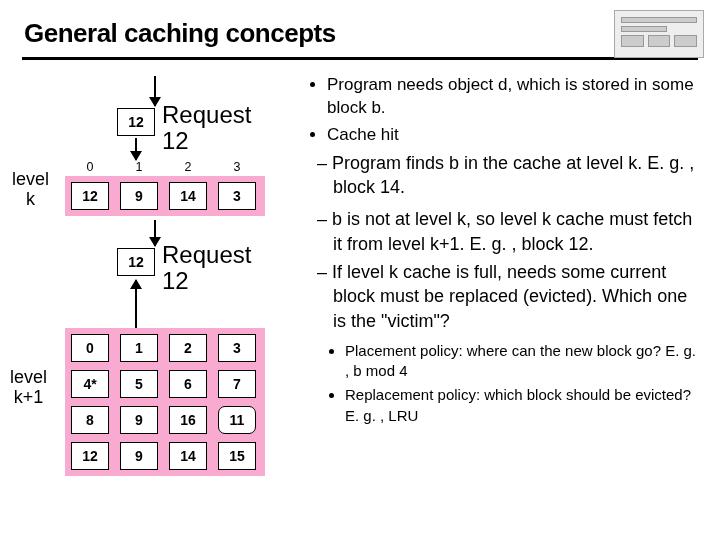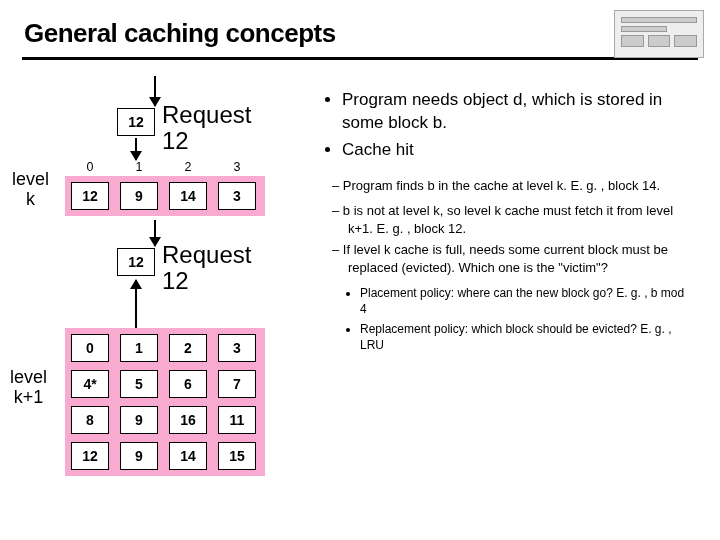--- a/index.html
+++ b/index.html
@@ -48,36 +48,36 @@
     flex: 0 0 295px;
     position: relative;
     height: 440px;
   }
   .right {
     flex: 1;
     font-size: 17px;
     line-height: 1.35;
     padding-top: 2px;
   }
-  .right ul { margin: 15px; padding-left: 22px; }
+  .right ul { margin: 0; padding-left: 22px; }
   .right ul li { margin-bottom: 4px; }
   .right ul.sub {
     list-style: none;
-    font-size: 13px;
+    font-size: 18px;
     font-family: "Comic Sans MS", cursive, sans-serif;
     padding-left: 28px;
     margin-top: 4px;
     margin-bottom: 8px;
   }
   .right ul.sub li::before {
     content: "– ";
     margin-left: -16px;
   }
   .right ul.sub2 {
-    font-size: 12px;
+    font-size: 15px;
     list-style: disc;
     padding-left: 40px;
     margin-top: 6px;
   }
   .right ul.sub2 li::before { content: ""; margin: 0; }
 
   
   .cell {
     position: absolute;
     border: 1.5px solid #000;
@@ -207,21 +207,21 @@
     <div class="cell" style="left:208px; top:262px;">3</div>
 
     <div class="cell" style="left:61px;  top:298px;">4*</div>
     <div class="cell" style="left:110px; top:298px;">5</div>
     <div class="cell" style="left:159px; top:298px;">6</div>
     <div class="cell" style="left:208px; top:298px;">7</div>
 
     <div class="cell" style="left:61px;  top:334px;">8</div>
     <div class="cell" style="left:110px; top:334px;">9</div>
     <div class="cell" style="left:159px; top:334px;">16</div>
-    <div class="cell" style="left:208px; top:334px;">11</div>
+    <div class="cell" style="left:208px; top:334px;border-radius:7px;">11</div>
 
     <div class="cell" style="left:61px;  top:370px;">12</div>
     <div class="cell" style="left:110px; top:370px;">9</div>
     <div class="cell" style="left:159px; top:370px;">14</div>
     <div class="cell" style="left:208px; top:370px;">15</div>
 
   </div>
 
   <div class="right">
     <ul>

